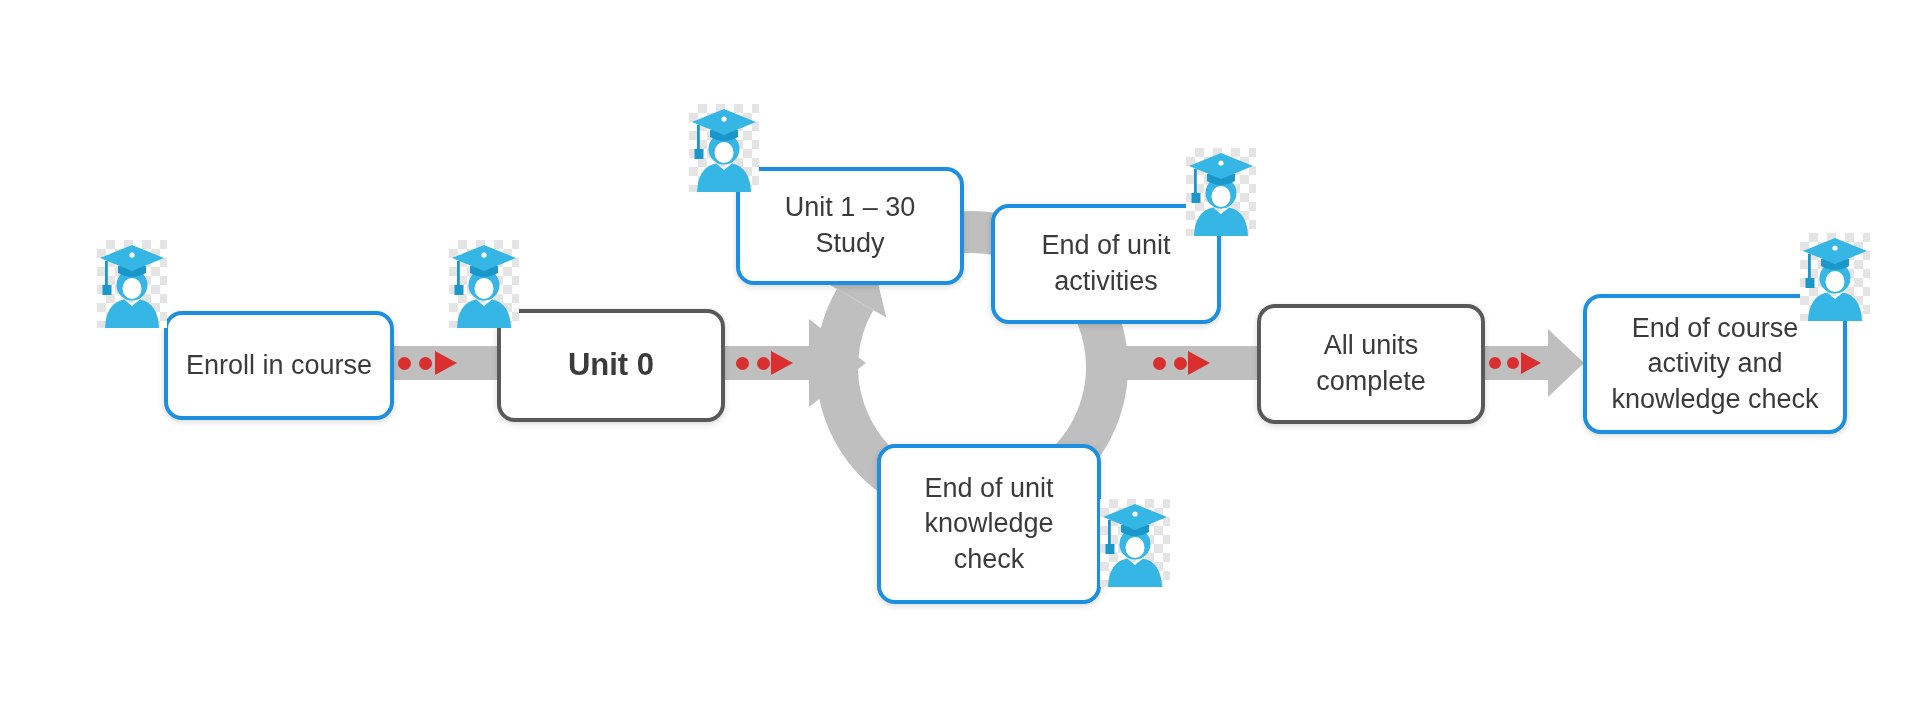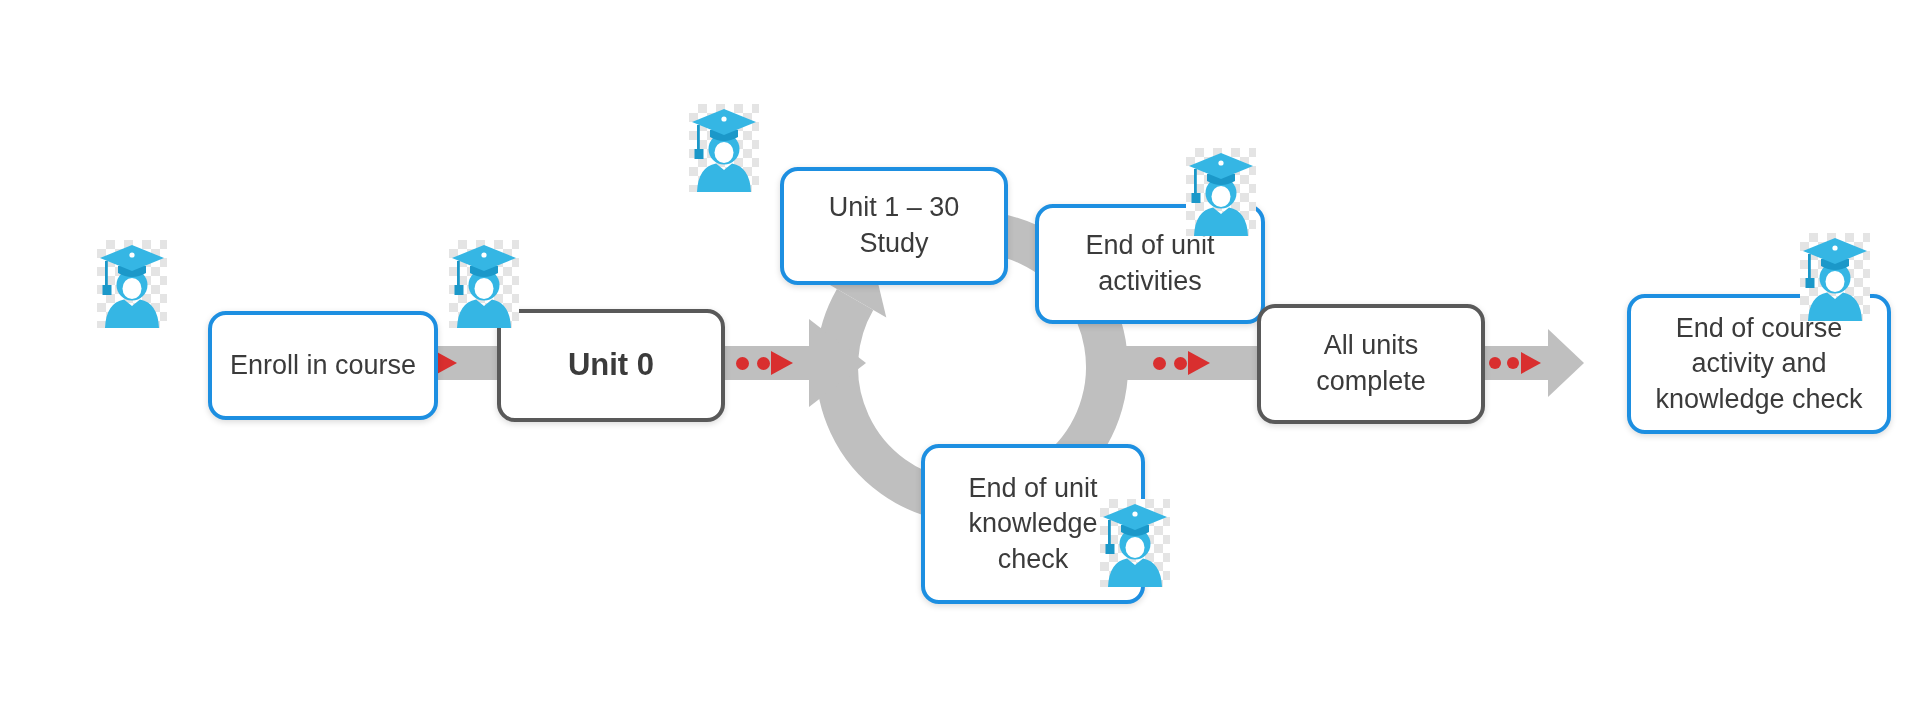--- a/index.html
+++ b/index.html
@@ -6,21 +6,21 @@
   .canvas{
     position:relative;width:1929px;height:715px;background:#ffffff;overflow:hidden;
     font-family:"Liberation Sans",sans-serif;
   }
   
   .node{
     position:absolute;background:#fff;border-radius:18px;z-index:3;
     display:flex;align-items:center;justify-content:center;text-align:center;
     box-shadow:0 2px 6px rgba(0,0,0,.15);
   }
-  .node.blue{border:4px solid var(--box-blue-border,#1d8fe1);margin-left:44px;}
+  .node.blue{border:4px solid var(--box-blue-border,#1d8fe1);}
   .node.gray{border:4px solid var(--box-gray-border,#595959);}
   .node-label{white-space:pre-line;color:var(--text,#3b3b3b);font-size:27px;line-height:1.32;padding:0 6px;}
   .node.small .node-label{font-size:31px;font-weight:bold;}
   
   .band{position:absolute;height:34px;background:var(--arrow-gray,#bfbfbf);z-index:2;}
   .dot{position:absolute;width:13px;height:13px;border-radius:50%;background:var(--accent-red,#d92f2f);z-index:2;}
   .dot.small{width:12px;height:12px;}
   .tri{position:absolute;width:0;height:0;border-top:12px solid transparent;border-bottom:12px solid transparent;
        border-left:22px solid var(--accent-red,#d92f2f);z-index:2;}
   .tri.small{border-top-width:11px;border-bottom-width:11px;border-left-width:20px;}

